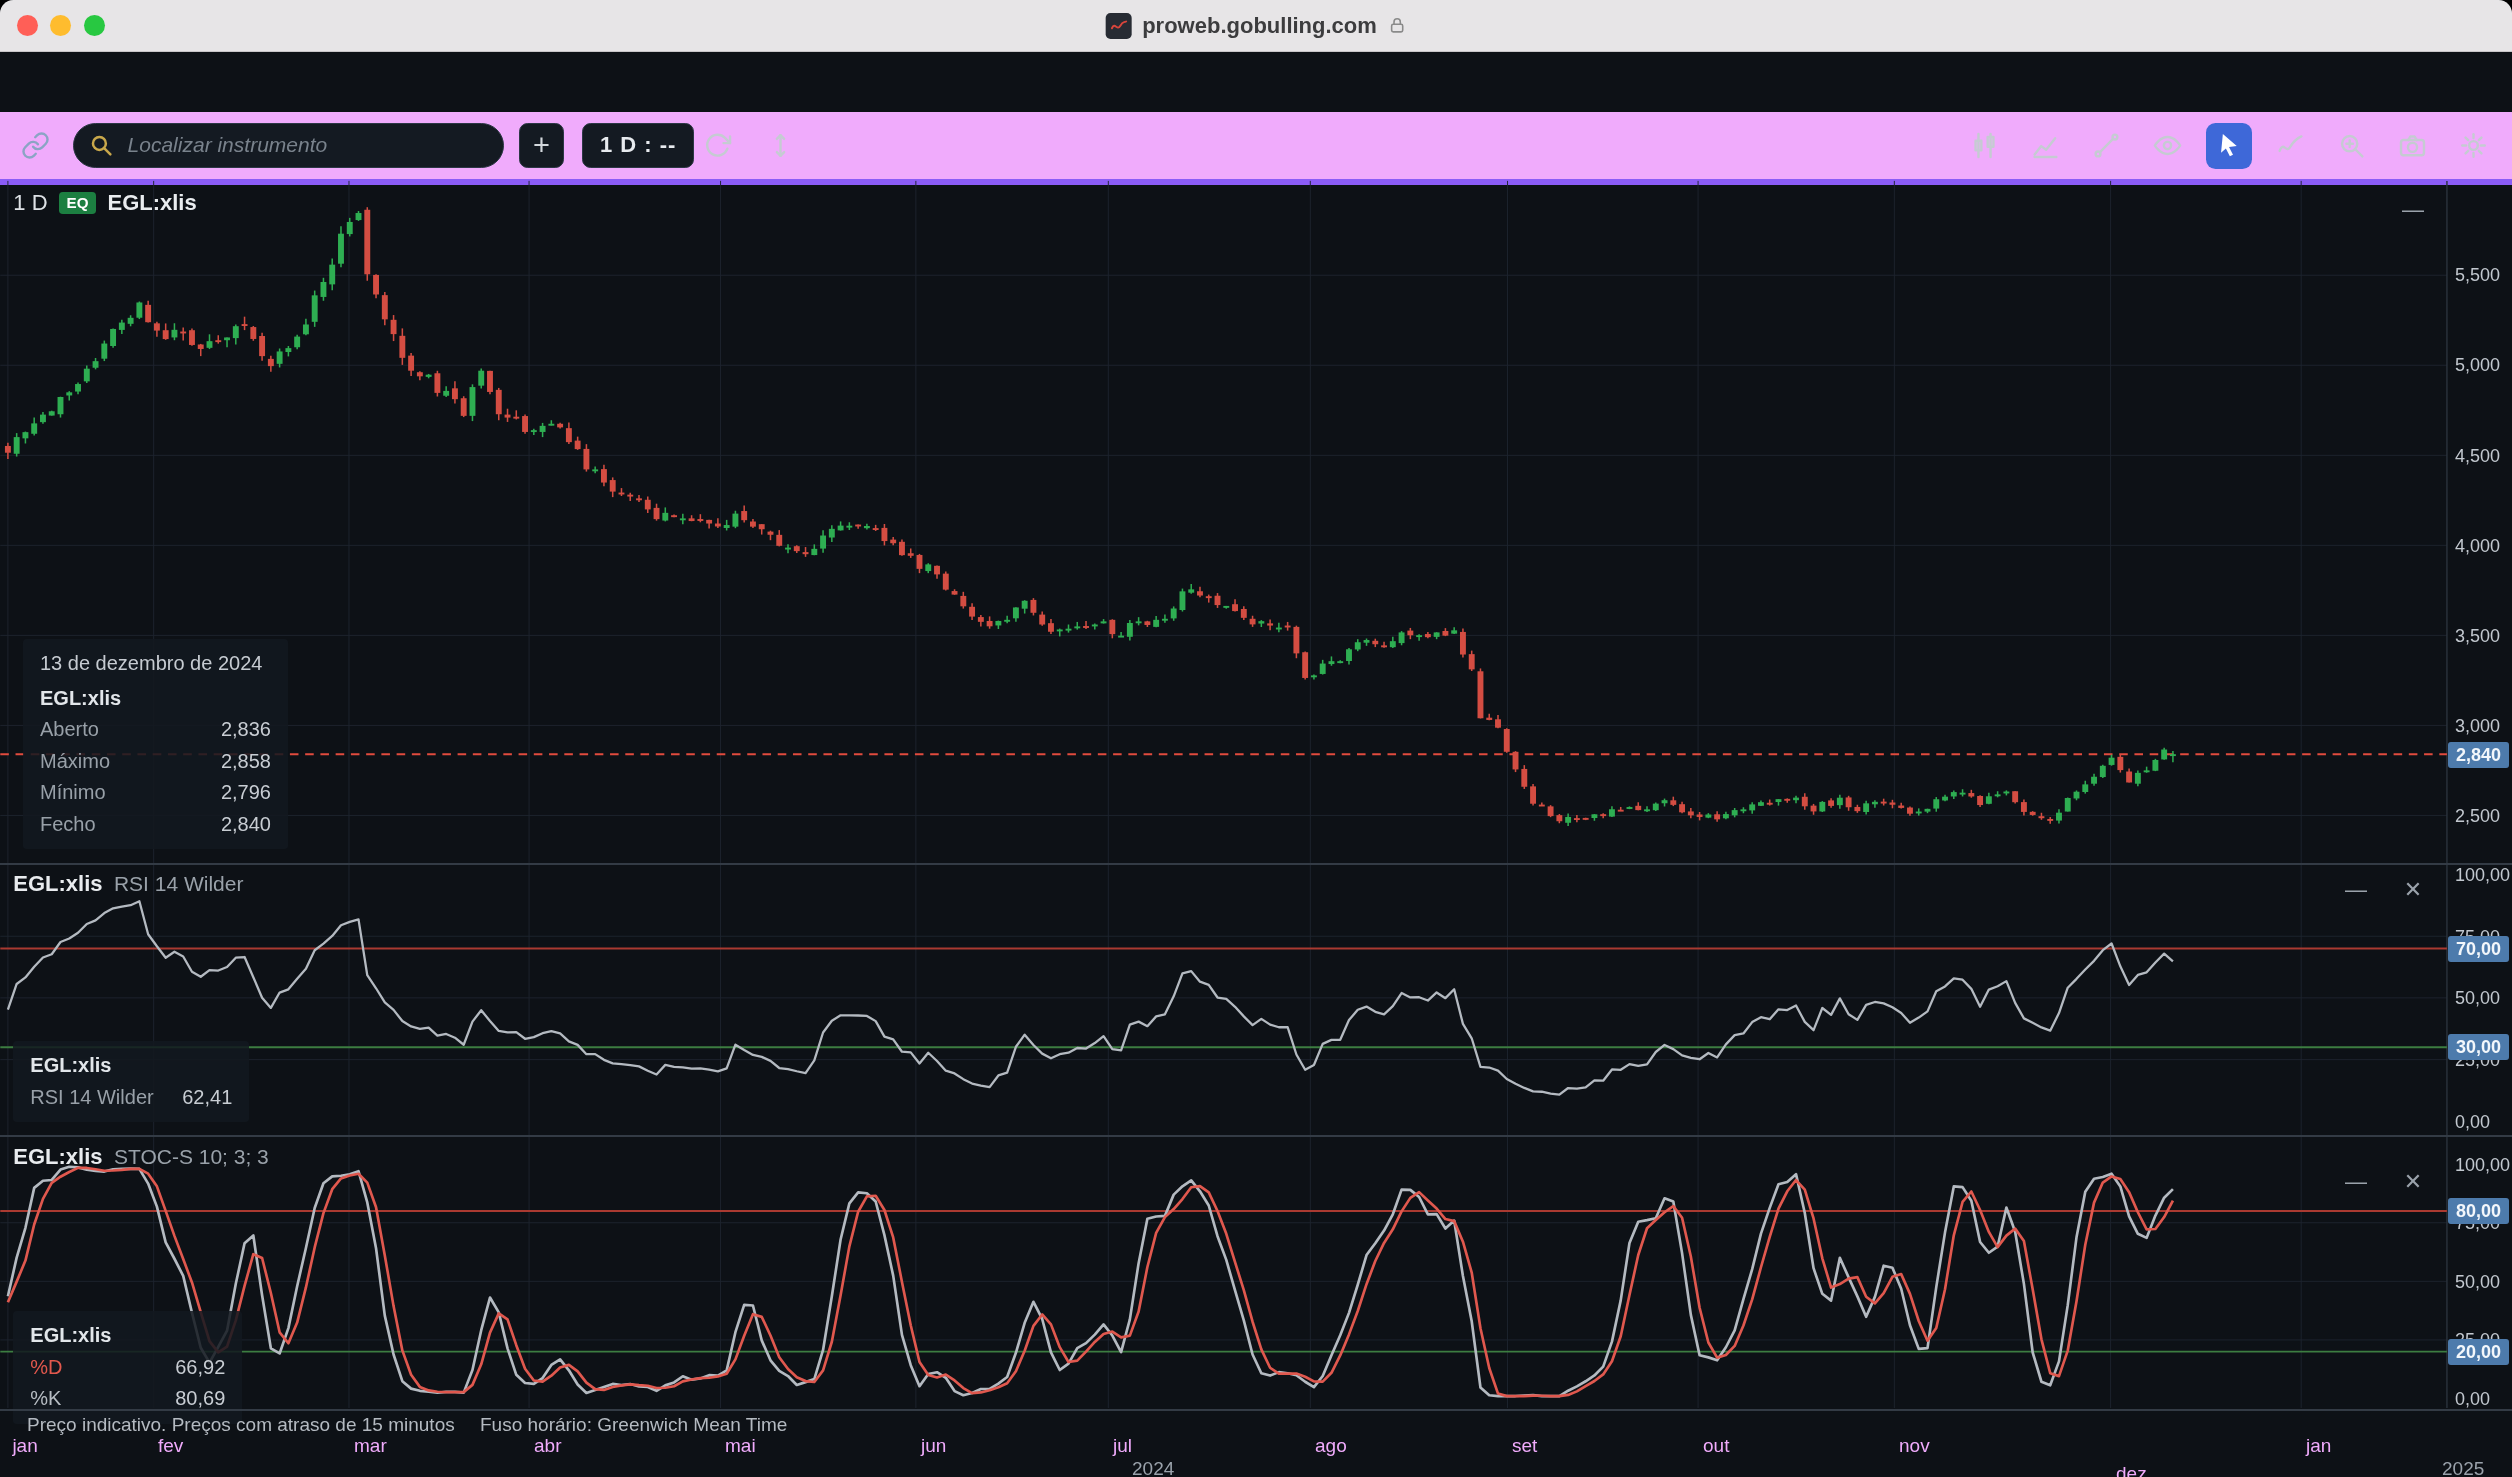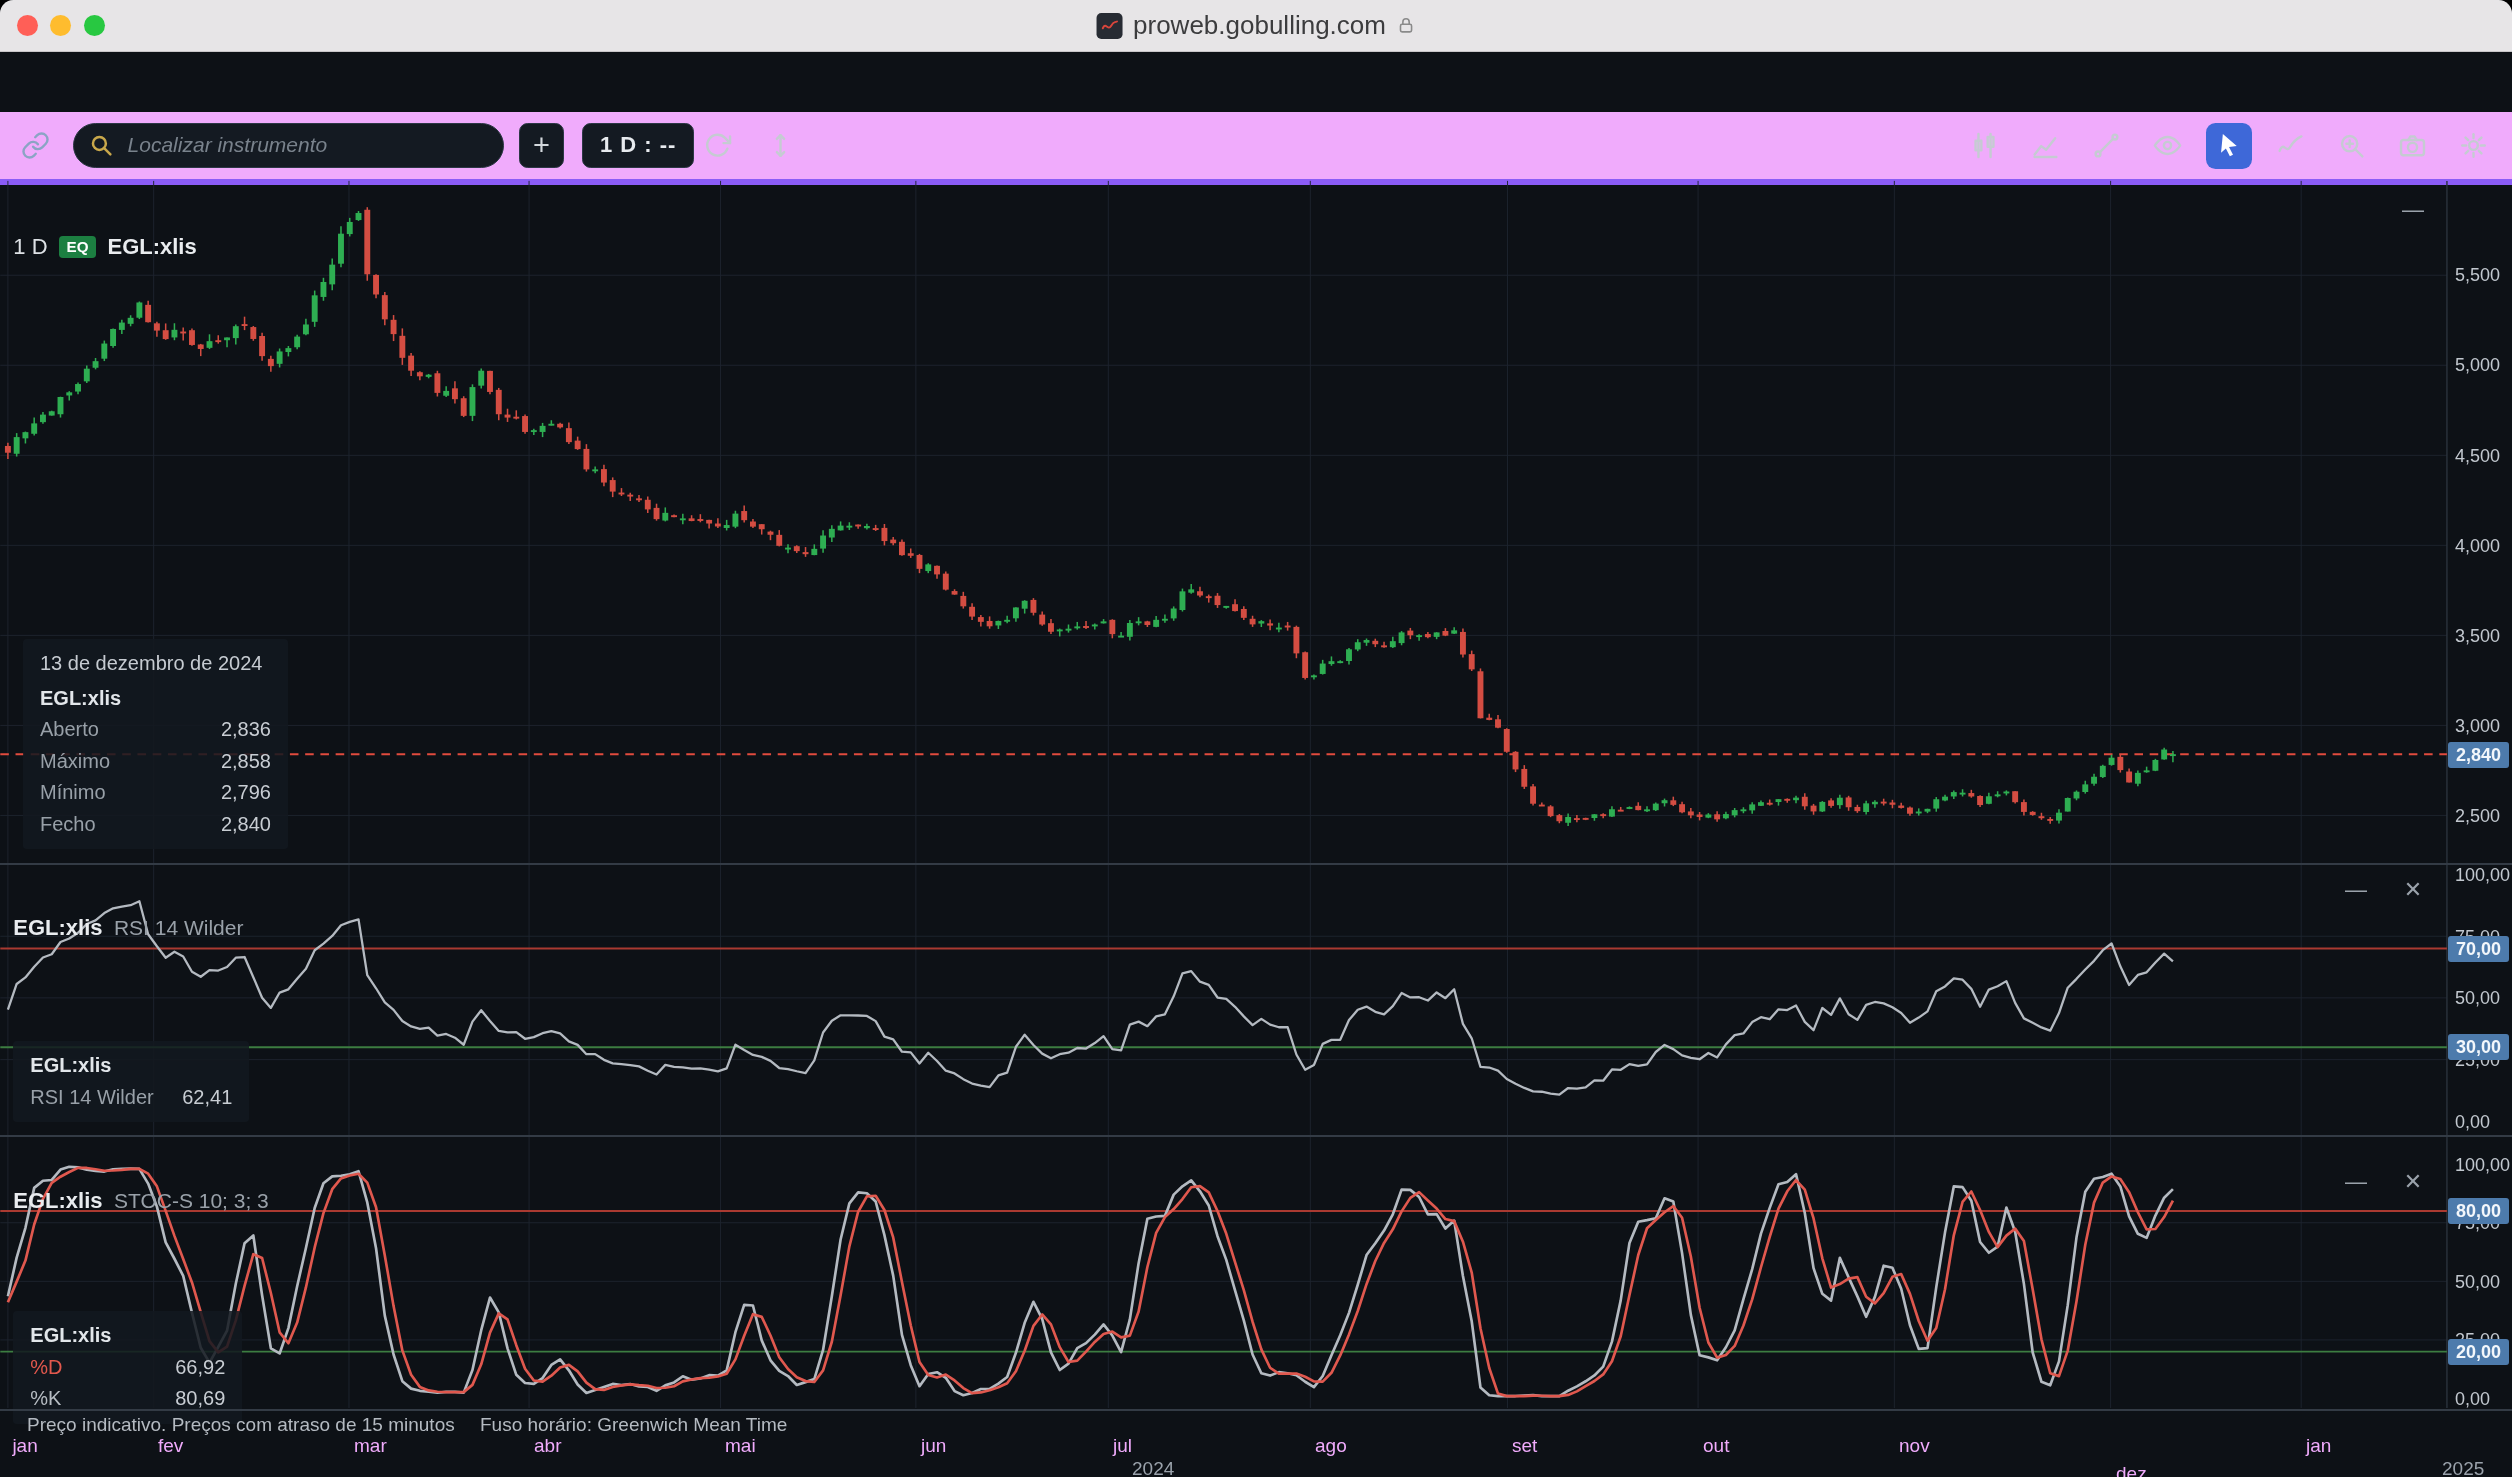--- a/index.html
+++ b/index.html
@@ -8,21 +8,21 @@
 
   
   .chrome{position:absolute;top:0;left:0;width:100%;height:51px;background:#e7e5e7;border-bottom:1px solid #c8c6c8;}
   .lights{position:absolute;left:17px;top:15.2px;display:flex;gap:12.4px;}
   .light{width:21px;height:21px;border-radius:50%;display:inline-block;border:none;padding:0;cursor:pointer;}
   .light.red{background:#ff5f57;}
   .light.yellow{background:#febc2e;}
   .light.green{background:#28c841;}
   .chrome-title{position:absolute;left:50%;top:0;height:51px;transform:translateX(-50%);display:flex;align-items:center;gap:10.5px;}
   .favicon{width:26px;height:26px;border-radius:4.8px;background:#272b33;display:flex;align-items:center;justify-content:center;}
-  .url{font-size:26px;color:#3c3c3e;font-weight:400;cursor:default;}
+  .url{font-size:22px;color:#3c3c3e;font-weight:700;cursor:default;}
   .lock-svg{width:19px;height:19px;stroke:#8a8a8a;fill:none;stroke-width:2;}
 
   
   .topbar{position:absolute;top:51px;left:0;width:100%;height:61px;background:#000;}
   .appicon{position:absolute;left:15.2px;top:11.4px;width:40px;height:40px;background:none;border:none;padding:0;cursor:pointer;color:#9aa1a9;}
   .addremove{position:absolute;right:23px;top:11.4px;height:38px;background:none;border:none;color:#f3f5f7;font-weight:700;font-size:24px;font-family:"Liberation Sans",sans-serif;cursor:pointer;}
 
   
   .toolbar{position:absolute;top:112px;left:0;width:100%;height:67px;background:#f0abfc;border-bottom:6px solid #8b5cf6;}
   .tb-btn{background:none;border:none;padding:0;cursor:pointer;color:#c5cbd2;display:flex;align-items:center;justify-content:center;}
@@ -36,21 +36,21 @@
   .tf-btn{position:absolute;left:582px;top:10.5px;height:45px;padding:0 17px;border-radius:8.6px;background:#141a22;border:1px solid #2c3745;color:#e7eaee;font-size:22px;font-weight:700;letter-spacing:1px;cursor:pointer;font-family:"Liberation Sans",sans-serif;text-align:right;}
   .refresh-btn{position:absolute;left:694px;top:10.5px;width:46px;height:46px;}
   .resize-btn{position:absolute;left:757px;top:10.5px;width:46px;height:46px;}
   .tb-right{position:absolute;right:15.2px;top:10.5px;display:flex;gap:15.2px;}
   .tb-right .tb-btn{width:46px;height:46px;border-radius:9.5px;}
   .tb-btn.active{background:#3e68d8;color:#fff;}
 
   
   #chart-svg{position:absolute;top:179px;left:0;width:2512px;height:1230px;display:block;}
   .hdiv{position:absolute;left:0;width:2512px;height:1.9px;background:#333b45;}
-  .legend{position:absolute;display:flex;align-items:center;gap:11.4px;margin-top:44px;}
+  .legend{position:absolute;display:flex;align-items:center;gap:11.4px;}
   .legend .interval{font-size:22px;color:#dde1e5;}
   .legend .badge{background:#1c7f41;color:#fff;font-size:15.2px;font-weight:700;padding:3.8px 7.6px;border-radius:3.8px;line-height:1;}
   .legend .sym{font-size:22px;font-weight:700;color:#e9ecef;}
   .legend .ind{font-size:21px;color:#99a1a9;}
   .panel-btn{position:absolute;width:38px;height:34px;background:none;border:none;color:#9aa2ab;font-size:22px;cursor:pointer;font-family:"Liberation Sans",sans-serif;padding:0;}
   .axis-label{position:absolute;left:2455px;transform:translateY(-50%);font-size:18px;color:#c2c8cf;white-space:nowrap;}
   .axis-tag{position:absolute;left:2448px;width:61px;height:26px;line-height:26px;text-align:center;background:#4d7bac;color:#f3f7fb;font-size:18px;font-weight:700;border-radius:2.9px;transform:translateY(-50%);}
   .tag-price{top:755px;}
   .tag-rsi-ob{top:949px;}
   .tag-rsi-os{top:1047px;}

